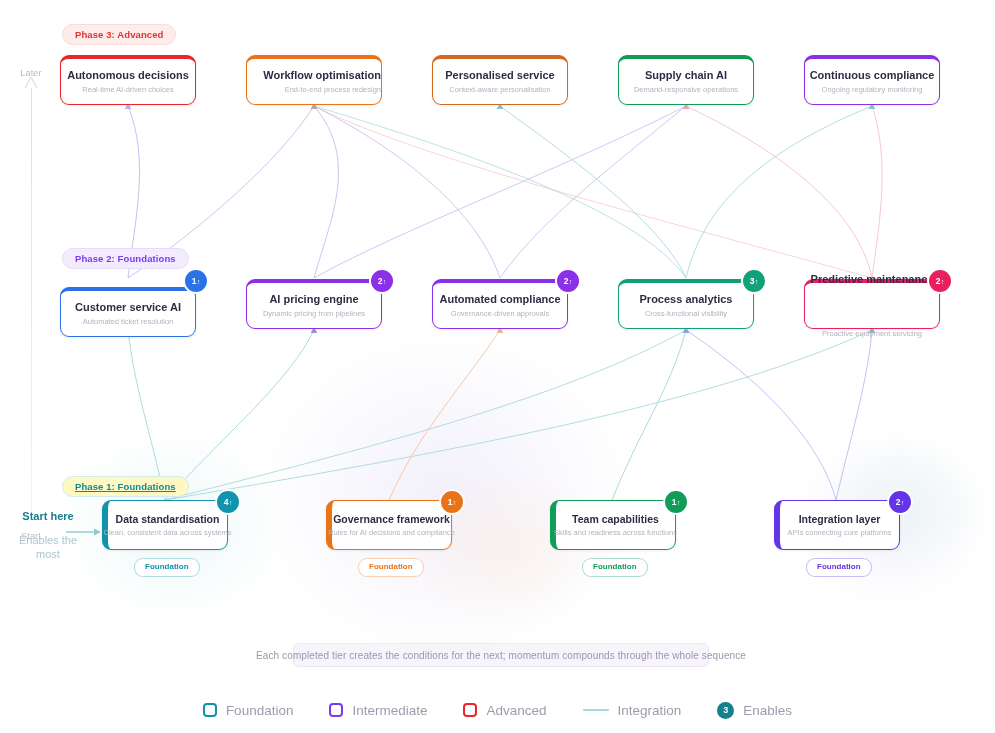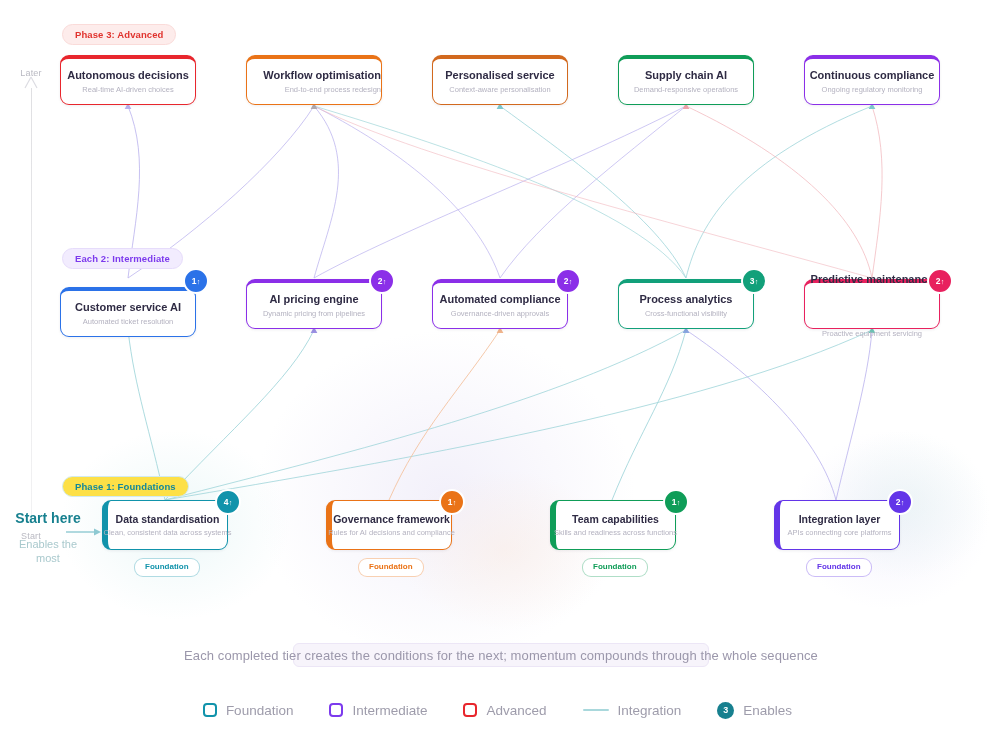--- a/index.html
+++ b/index.html
@@ -38,21 +38,21 @@
     text-align:center;width:60px;}
   .axis-label.later{left:1px;top:68px;}
   .axis-label.start{left:1px;top:531px;}
 
   
   .phase-pill{position:absolute;height:19px;line-height:19px;
     padding:0 12px;border-radius:11px;font-size:9.5px;font-weight:700;
     letter-spacing:.1px;white-space:nowrap;}
   .phase-adv{left:62px;top:24px;color:#e0332e;background:#fdeceb;border:1px solid #fadbd9;}
   .phase-int{left:62px;top:248px;color:#7c3aed;background:#f2ecfe;border:1px solid #e6dcfb;}
-  .phase-fnd{left:62px;top:476px;color:#12879a;background:#fde047;border:1px solid #d2ebef;}
+  .phase-fnd{left:62px;top:476px;color:#12879a;background:#fef9c3;border:1px solid #d2ebef;text-decoration:underline;}
 
   
   .card{position:absolute;background:#fff;border-radius:9px;box-sizing:border-box;
     display:flex;flex-direction:column;align-items:center;justify-content:center;}
   .card .t{font-size:11px;font-weight:700;color:#2f2b44;line-height:1.15;white-space:nowrap;}
   .card .s{font-size:7.5px;color:#b4b2c0;margin-top:4px;line-height:1.15;white-space:nowrap;}
 
   
   .card.topacc{width:136px;height:50px;border:1.4px solid var(--c);
     border-top:4px solid var(--c);box-shadow:0 1px 3px rgba(30,25,60,.07);}
@@ -66,29 +66,29 @@
     color:#fff;font-size:8.5px;font-weight:700;display:flex;align-items:center;
     justify-content:center;border:2px solid #fff;letter-spacing:-.2px;}
   .badge .up{font-size:7px;margin-left:.5px;}
 
   
   .ftag{position:absolute;height:17px;line-height:16px;padding:0 10px;border-radius:9px;
     font-size:8px;font-weight:600;white-space:nowrap;}
 
   
   .start-here{position:absolute;left:10px;top:510px;width:76px;text-align:center;}
-  .start-here .sh1{font-size:14px;font-weight:700;color:#17808f;line-height:1.2;}
+  .start-here .sh1{font-size:11px;font-weight:700;color:#17808f;line-height:1.2;}
   .start-here .sh2{font-size:11px;color:#a9c9cd;line-height:1.3;margin-top:10px;}
   .start-arrow{position:absolute;left:66px;top:527px;width:36px;height:10px;}
 
   
   .footnote{position:absolute;left:293px;top:643px;width:414px;height:22px;
     border-radius:6px;background:#f7f4fb;border:1px solid #ece6f6;
     display:flex;align-items:center;justify-content:center;}
-  .footnote span{font-size:13px;color:#9b97ab;letter-spacing:.1px;white-space:nowrap;}
+  .footnote span{font-size:10px;color:#9b97ab;letter-spacing:.1px;white-space:nowrap;}
 
   
   .legend{position:absolute;left:0;top:694px;width:995px;height:32px;
     display:flex;align-items:center;justify-content:center;gap:36px;}
   .leg-item{display:flex;align-items:center;gap:9px;}
   .leg-item .lbl{font-size:13.5px;color:#9e9cab;}
   .sw{width:14px;height:14px;border-radius:4px;box-sizing:border-box;background:#fff;}
   .dash{width:26px;height:2px;border-radius:2px;background:#a9d8dc;}
   .cnt{width:17px;height:17px;border-radius:50%;background:#17808f;color:#fff;
     font-size:9px;font-weight:700;display:flex;align-items:center;justify-content:center;}
@@ -144,21 +144,21 @@
   </svg>
 
   <div class="axis-line"></div>
   <svg class="axis-arrow" viewBox="0 0 14 14">
     <path d="M7,1 L13,12 M7,1 L1,12" fill="none" stroke="#dcdce2" stroke-width="1.2"></path>
   </svg>
   <div class="axis-label later">Later</div>
   <div class="axis-label start">Start</div>
 
   <div class="phase-pill phase-adv">Phase 3: Advanced</div>
-  <div class="phase-pill phase-int">Each 2: Intermediate</div>
+  <div class="phase-pill phase-int">Phase 2: Foundations</div>
   <div class="phase-pill phase-fnd">Phase 1: Foundations</div>
 
   <div class="start-here">
     <div class="sh1">Start here</div>
     <div class="sh2">Enables the most</div>
   </div>
   <svg class="start-arrow" viewBox="0 0 36 10">
     <path d="M0,5 H28" stroke="#8ec9d2" stroke-width="1.4" fill="none"></path>
     <path d="M28,1.5 L35,5 L28,8.5 z" fill="#8ec9d2"></path>
   </svg>

